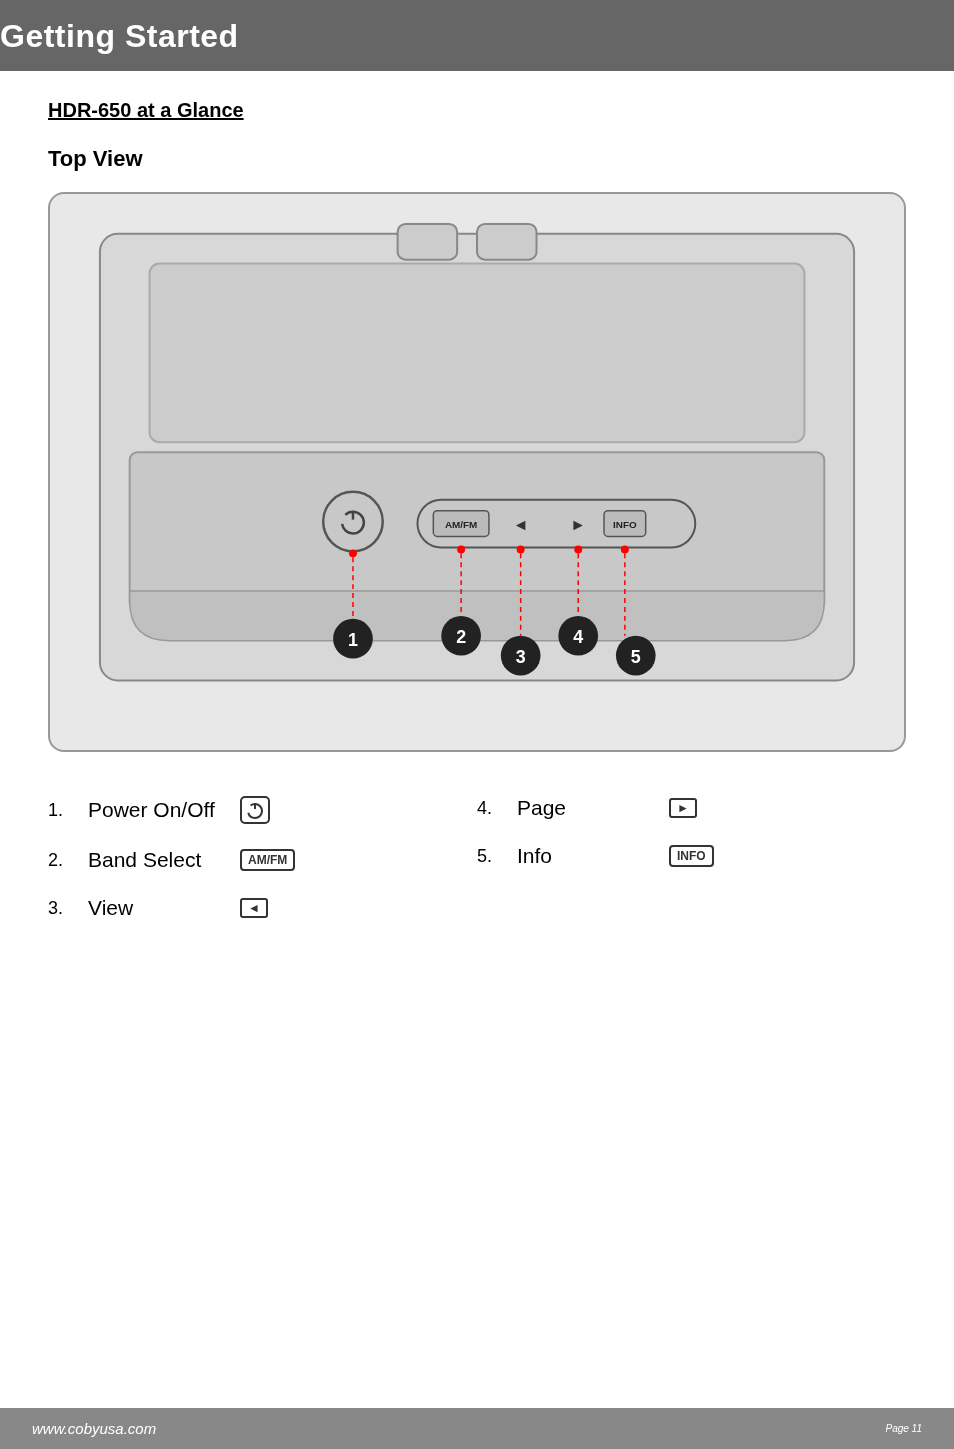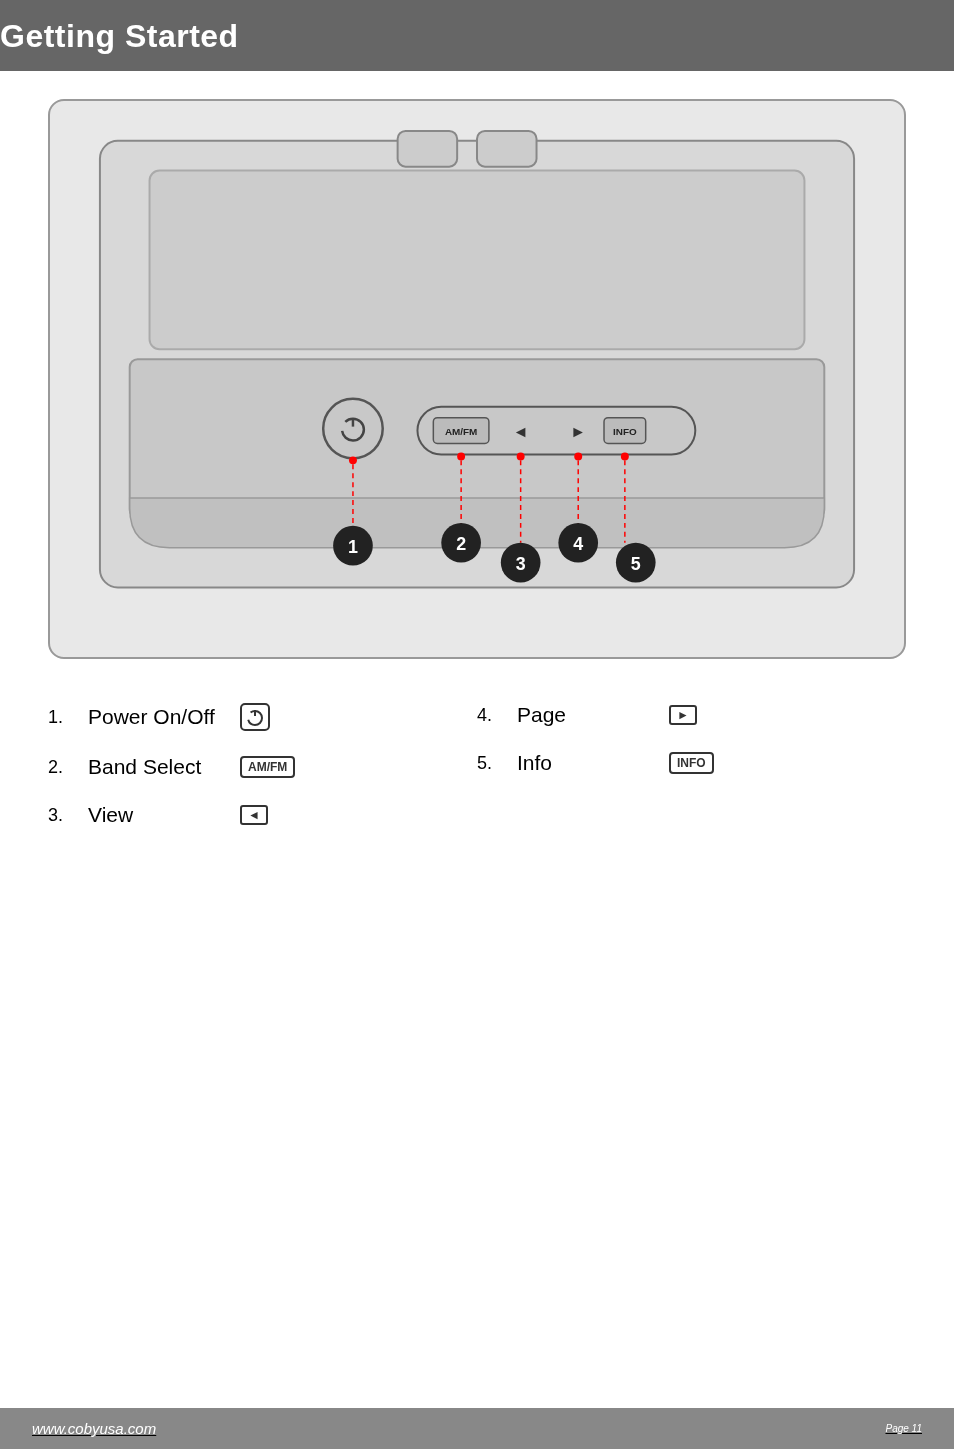--- a/index.html
+++ b/index.html
@@ -136,21 +136,20 @@
     .page-footer {
       position: absolute;
       bottom: 0;
       left: 0;
       right: 0;
       background: #888;
       display: flex;
       justify-content: space-between;
       align-items: center;
       padding: 12px 32px;
-      text-decoration: underline;
     }
     .footer-url {
       color: #fff;
       font-style: italic;
       font-size: 15px;
     }
     .footer-page {
       color: #fff;
       font-style: italic;
       font-size: 10px;
@@ -164,21 +163,23 @@
   </style>
 </head>
 <body>
 
 <div class="page-header">
   <h1>Getting Started</h1>
 </div>
 
 <div class="page-content">
 
-
+  <div class="section-title">HDR-650 at a Glance</div>
+
+  <div class="sub-title">Top View</div>
 
   <div class="diagram-container">
     <svg viewBox="0 0 820 520" class="diagram-svg" xmlns="http://www.w3.org/2000/svg">
 
       <rect x="30" y="20" width="760" height="450" rx="18" ry="18" fill="#d8d8d8" stroke="#888" stroke-width="2"></rect>
 
       <rect x="330" y="10" width="60" height="36" rx="8" ry="8" fill="#cccccc" stroke="#888" stroke-width="2"></rect>
       <rect x="410" y="10" width="60" height="36" rx="8" ry="8" fill="#cccccc" stroke="#888" stroke-width="2"></rect>
 
       <rect x="80" y="50" width="660" height="180" rx="10" ry="10" fill="#cccccc" stroke="#aaa" stroke-width="2"></rect>

